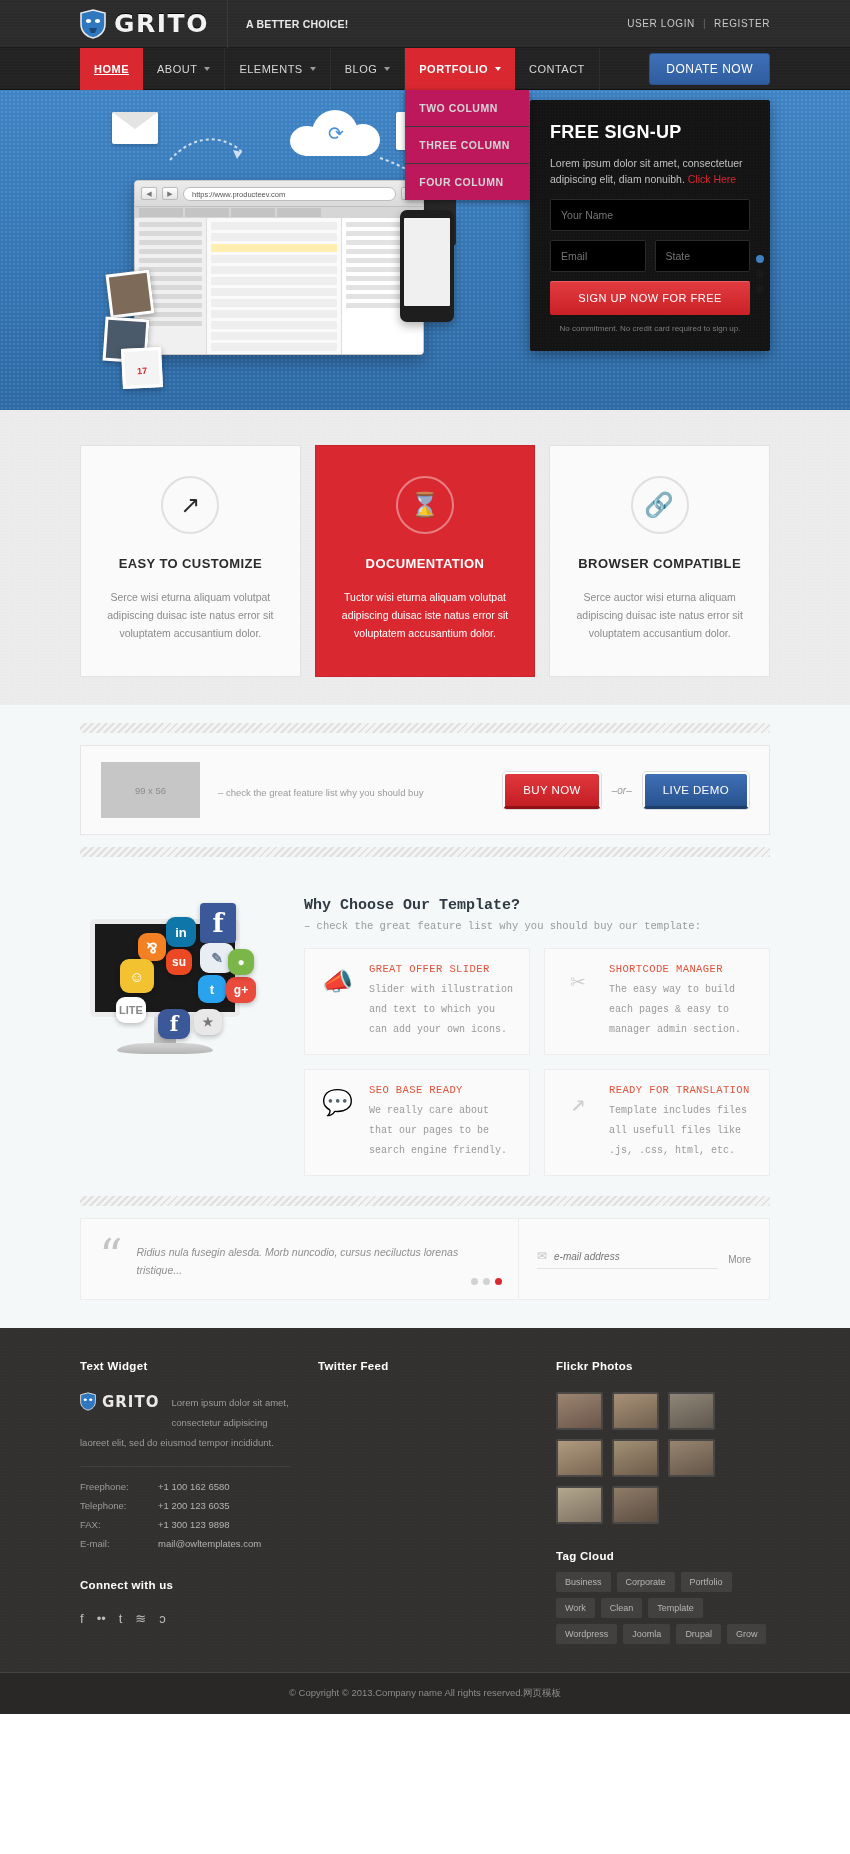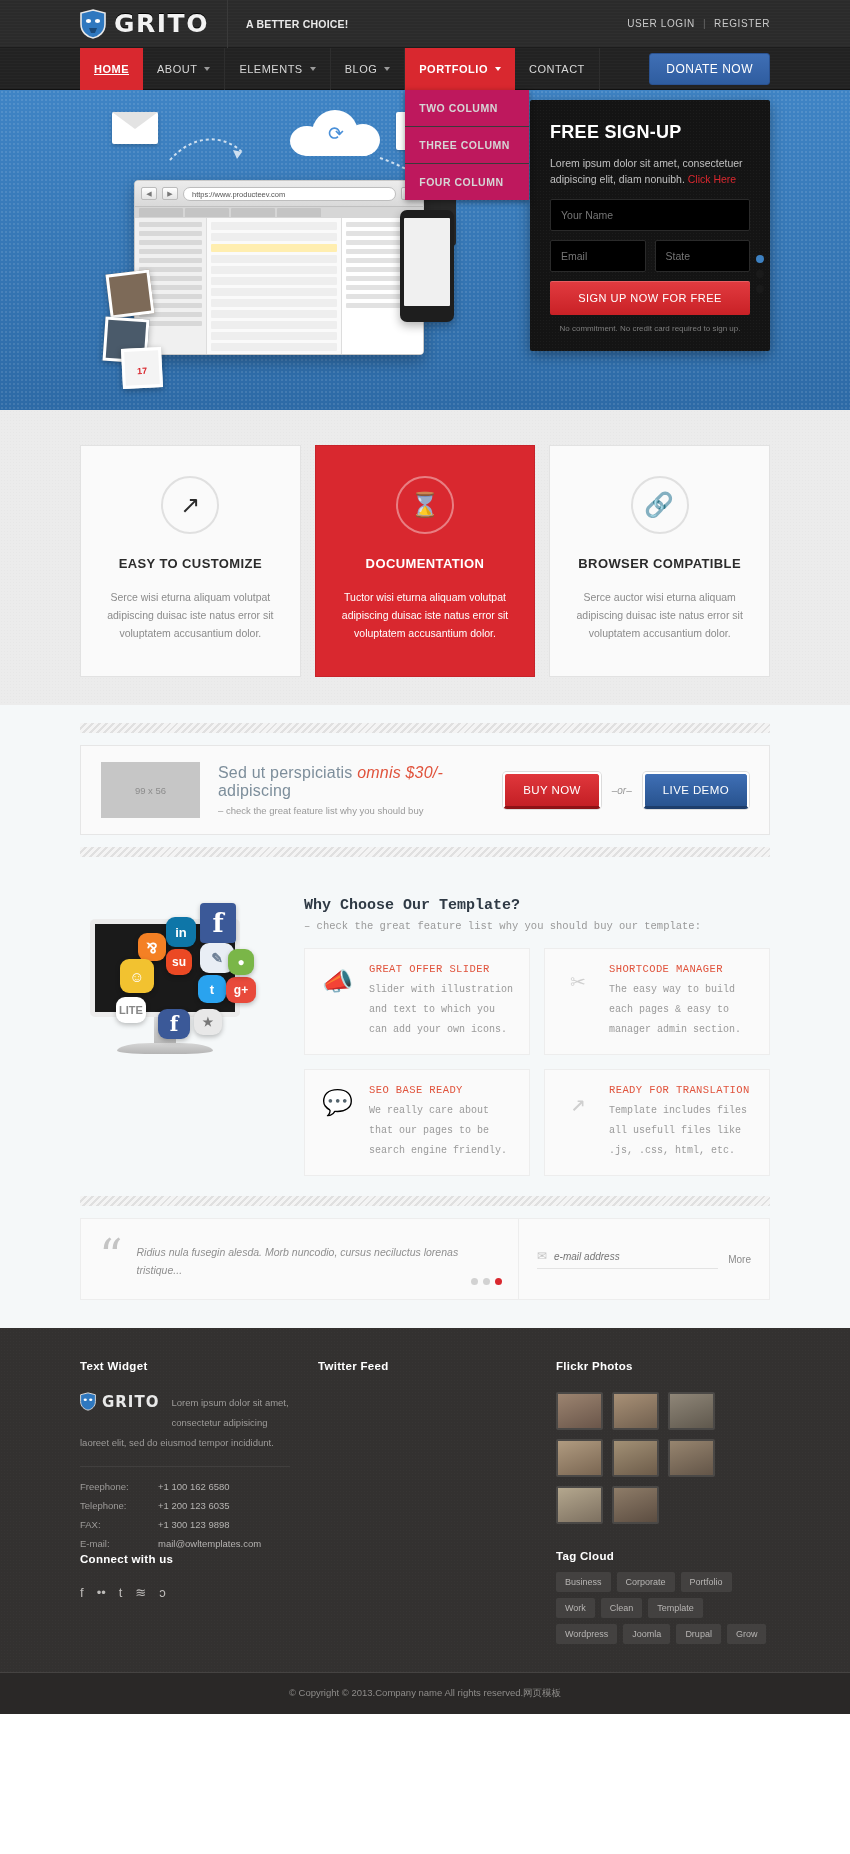--- a/index.html
+++ b/index.html
@@ -508,21 +508,20 @@
       </div>
     </div>
   </div>
 
   <div class="section-pad">
     <div class="container">
       <div class="divider"></div>
       <div class="promo">
         <div class="promo-thumb">99 x 56</div>
         <div class="promo-txt">
-          <h3><span>Sed ut perspiciatis </span><em>omnis $30/-</em><span> adipiscing</span></h3>
           <p>– check the great feature list why you should buy</p>
         </div>
         <div class="promo-actions">
           <div class="btn3d red">BUY NOW</div>
           <span class="or">–or–</span>
           <div class="btn3d blue">LIVE DEMO</div>
         </div>
       </div>
       <div class="divider"></div>
     </div>
@@ -624,21 +623,21 @@
               <span class="flogo-text">GRITO</span>
             </span>
             <span class="fdesc">Lorem ipsum dolor sit amet, consectetur adipisicing laoreet elit, sed do eiusmod tempor incididunt.</span>
           </div>
           <div class="contact-list">
             <div><span class="lbl">Freephone:</span><span class="val">+1 100 162 6580</span></div>
             <div><span class="lbl">Telephone:</span><span class="val">+1 200 123 6035</span></div>
             <div><span class="lbl">FAX:</span><span class="val">+1 300 123 9898</span></div>
             <div><span class="lbl">E-mail:</span><span class="val">mail@owltemplates.com</span></div>
           </div>
-          <h5 style="">Connect with us</h5>
+          <h5 style="margin-top:26px">Connect with us</h5>
           <div class="social">
             <span>f</span>
             <span>••</span>
             <span>t</span>
             <span>≋</span>
             <span>ɔ</span>
           </div>
         </div>
 
         <div class="fcol2">

